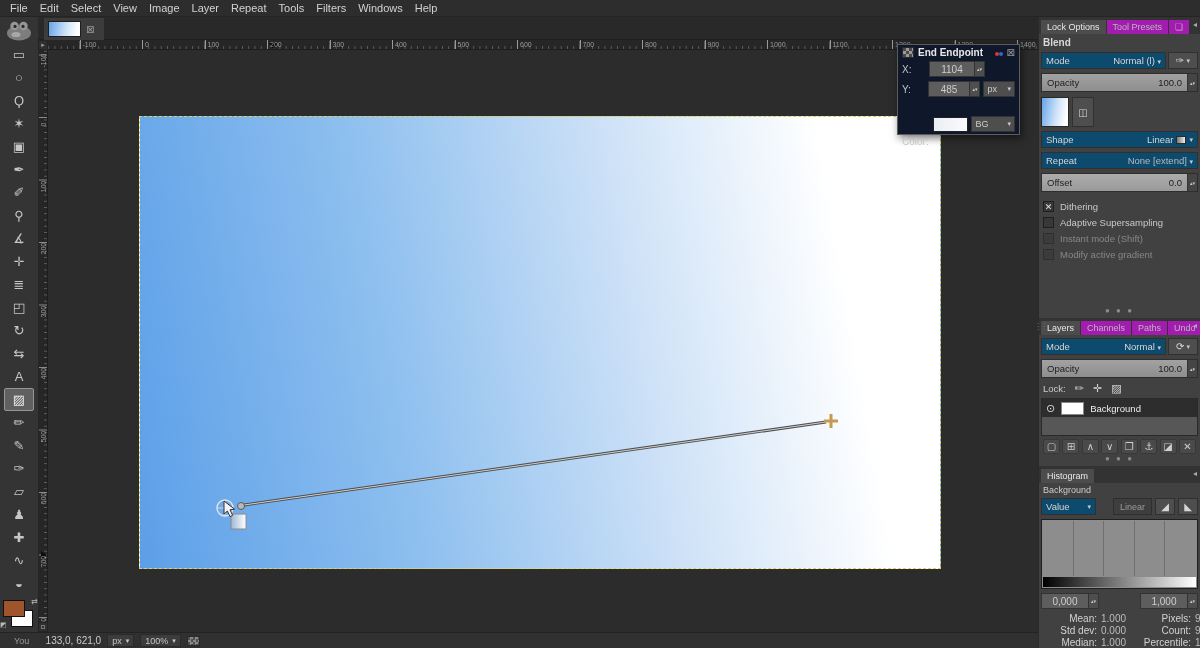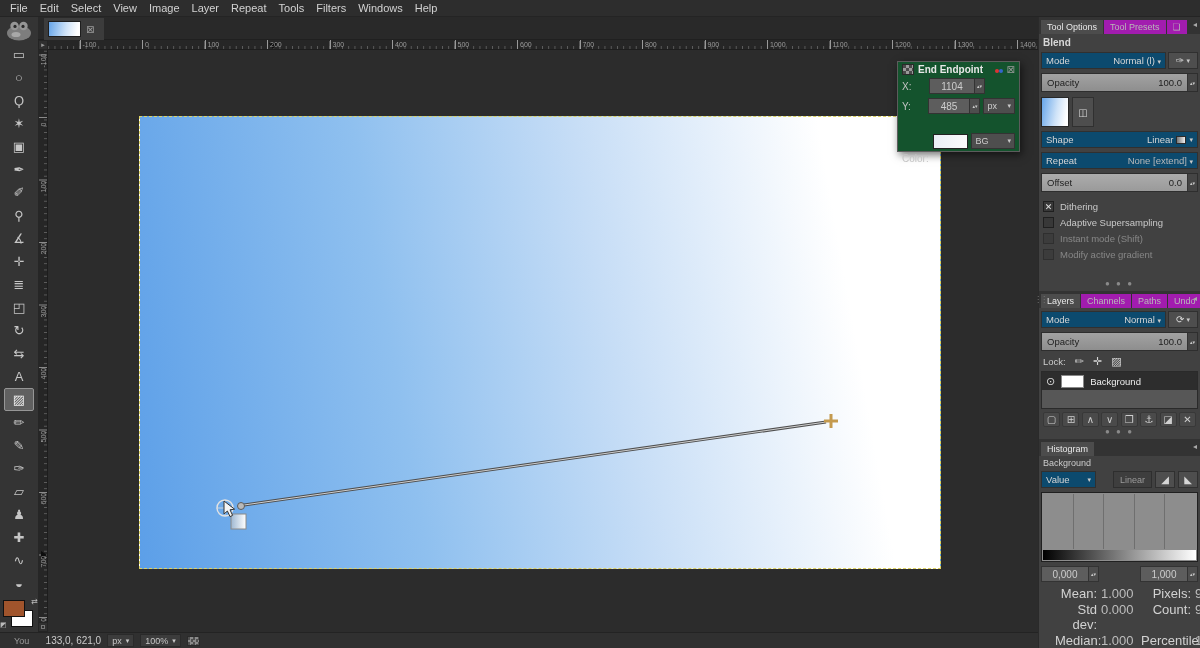--- a/index.html
+++ b/index.html
@@ -67,21 +67,21 @@
   #canvas-wrap { position:absolute; left:91px; top:66px; width:802px; height:453px; background:#111; padding:0; }
   #canvas { width:100%; height:100%; border:1px dashed #ded262;
     background:linear-gradient(80deg,#5c9fe8 0%, #8fc0ef 33%, #c6ddf6 58%, #ffffff 86%); }
   #qmask-btn { position:absolute; left:38px; top:622px; width:10px; height:10px; background:#2f2f2f;
     border:1px solid #242424; }
   #qmask-btn::after { content:""; position:absolute; inset:2px; border:1px dashed #777; display:block; }
 
   #overlay { position:absolute; left:0; top:0; z-index:20; pointer-events:none; }
 
   
-  #endpoint-dialog { position:absolute; left:897px; top:61px; width:123px; height:91px; background:#14532d;
+  #endpoint-dialog { position:absolute; left:897px; top:44px; width:123px; height:91px; background:#0f172a;
     border:1px solid #5c5c5c; box-shadow:2px 3px 8px rgba(0,0,0,.55); z-index:40; font-size:10px; color:#cfcfcf; }
   #ep-title { display:flex; align-items:center; gap:4px; padding:2px 4px 1px 4px; }
   .checker { width:12px; height:11px;
     background:repeating-conic-gradient(#9a9a9a 0 25%, #4a4a4a 0 50%) 0 0/6px 6px; border:1px solid #2a2a2a; }
   #ep-title-text { flex:1; font-weight:bold; color:#e8e8e8; font-size:10px; }
   .mini-dots span { display:inline-block; width:4px; height:4px; border-radius:50%; }
   .ep-row { display:flex; align-items:center; gap:3px; padding:2px 4px; }
   .ep-label { width:24px; text-align:left; color:#c4c4c4; }
   .spinbox { display:flex; background:#5d5d5d; border:1px solid #333; height:16px; align-items:center; }
   .spinbox .val { flex:1; color:#cdcdcd; padding:0 4px; font-size:10px; text-align:center; }
@@ -144,21 +144,21 @@
   #hist-linear { background:#3e3e3e; border:1px solid #2e2e2e; color:#9b9b9b; height:17px; font-size:9px;
     display:flex; align-items:center; padding:0 6px; margin-left:14px; }
   #hist-box { border:1px solid #202020; height:70px; background:#8d8d8d; position:relative; margin:2px 0; }
   #hist-grid { position:absolute; inset:1px 1px 12px 1px;
     background:linear-gradient(90deg,transparent calc(20% - 1px),#6f6f6f calc(20% - 1px) 20%,transparent 20% calc(40% - 1px),#6f6f6f calc(40% - 1px) 40%,transparent 40% calc(60% - 1px),#6f6f6f calc(60% - 1px) 60%,transparent 60% calc(80% - 1px),#6f6f6f calc(80% - 1px) 80%,transparent 80%); }
   #hist-gradstrip { position:absolute; left:1px; right:1px; bottom:1px; height:10px;
     background:linear-gradient(90deg,#000,#fff); }
   #hist-range { display:flex; justify-content:space-between; margin:2px 0; }
   .range-spin { width:58px; }
   #hist-stats { display:grid; grid-template-columns:42px 36px 50px 1fr; row-gap:1px; column-gap:4px;
-    font-size:13px; color:#c9c9c9; padding:2px 0 0 14px; }
+    font-size:10px; color:#c9c9c9; padding:2px 0 0 14px; }
   .stat-label { text-align:right; color:#d2d2d2; }
   .stat-value { text-align:left; color:#bdbdbd; }
 
   
   #statusbar { position:absolute; left:0; top:632px; width:1038px; height:16px; background:#303030;
     border-top:1px solid #232323; display:flex; align-items:center; gap:6px; padding-left:14px; z-index:30; }
   #status-you { color:#9a9a9a; font-size:9px; }
   #status-pos { color:#cccccc; font-size:10px; width:66px; text-align:right; }
   .status-drop { display:flex; align-items:center; gap:4px; background:#3c3c3c; border:1px solid #2a2a2a;
     height:13px; padding:0 4px; color:#c6c6c6; font-size:9px; }
@@ -378,21 +378,21 @@
     <div class="drop-btn" style="width:44px;">
       <span>BG</span>
         <span class="chev">▾</span>
     </div>
   </div>
 </div>
 
 <div id="dock">
 
   <div class="tabs-row" id="to-tabs">
-    <span class="tab active">Tool Options</span>
+    <span class="tab active">Lock Options</span>
       <span class="tab">Tool Presets</span>
       <span class="tab">❏</span>
       <span class="tab-collapse">◂</span>
   </div>
 
   <div class="section-label">Blend</div>
 
   <div class="opt-row">
     <div class="mode-btn">
       <span>Mode</span>

